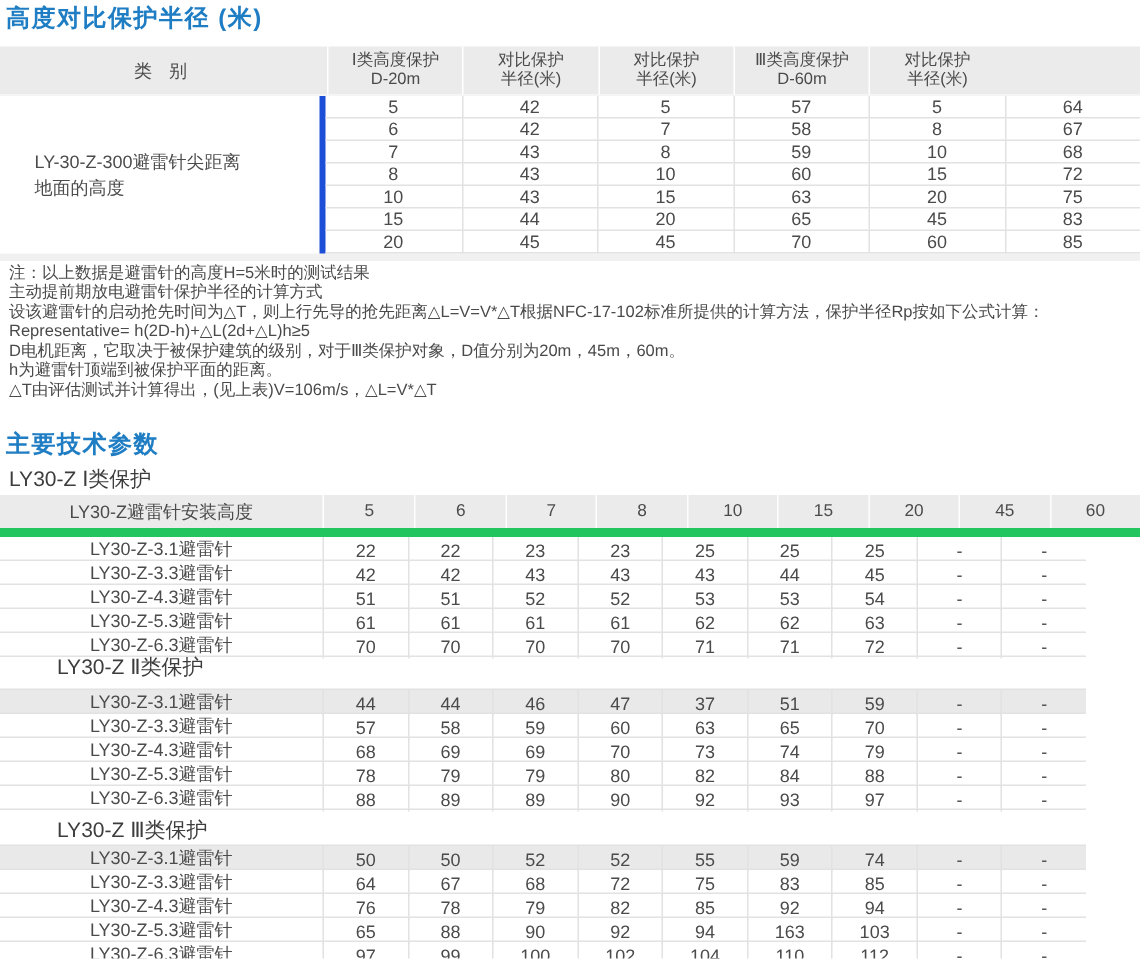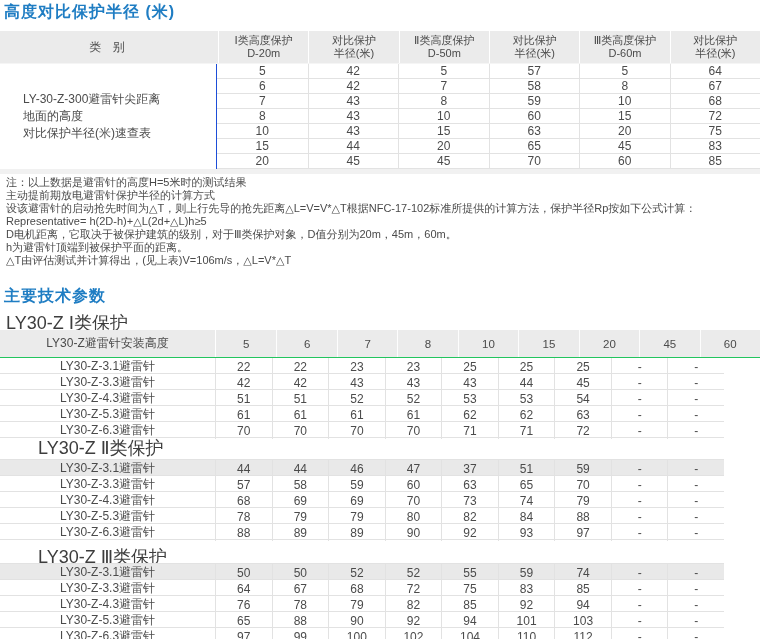--- a/index.html
+++ b/index.html
@@ -11,31 +11,31 @@
   .sec-title{
     position:absolute;left:4px;
     font-size:16px;font-weight:bold;color:#1f7dc3;letter-spacing:1px;
   }
   
   .t1{position:absolute;left:0;top:31px;width:760px;}
   .t1-head{display:grid;grid-template-columns:218px repeat(6,1fr);height:32px;background:#ebebeb;}
   .t1-corner{display:flex;align-items:center;justify-content:center;font-size:12px;color:#4b4b4b;letter-spacing:4px;}
   .t1h{border-left:1px solid #ffffff;display:flex;flex-direction:column;align-items:center;justify-content:center;font-size:11px;line-height:13px;color:#4b4b4b;}
   .t1-body{display:flex;border-top:1px solid #f5f5f5;}
-  .t1-label{width:217px;border-right:1px solid #1d4ed8;display:flex;flex-direction:column;justify-content:center;padding-left:23px;box-sizing:border-box;font-size:12px;line-height:17px;color:#4b4b4b;}
+  .t1-label{width:217px;border-right:4px solid #1d4ed8;display:flex;flex-direction:column;justify-content:center;padding-left:23px;box-sizing:border-box;font-size:12px;line-height:17px;color:#4b4b4b;}
   .t1-cells{flex:1;display:grid;grid-template-columns:repeat(6,1fr);grid-auto-rows:15px;}
   .t1-cells .td{border-left:1px solid #e2e2e2;border-bottom:1px solid #e2e2e2;display:flex;align-items:center;justify-content:center;font-size:12px;color:#4b4b4b;}
   .t1-cells .td:nth-child(6n+1){border-left:none;}
   .t1-strip{height:5px;background:#f1f1f1;}
   
   .notes{position:absolute;left:6px;top:176px;width:750px;font-size:11px;line-height:13px;color:#4a4a4a;}
   .note-line{white-space:nowrap;}
   
-  .t2-subtitle{position:absolute;font-size:18px;color:#3d3d3d;}
-  .t2-head{position:absolute;left:0;top:330px;width:760px;height:28px;background:#ebebeb;display:flex;box-sizing:border-box;border-bottom:1px solid #22c55e;}
+  .t2-subtitle{position:absolute;font-size:14px;color:#3d3d3d;}
+  .t2-head{position:absolute;left:0;top:330px;width:760px;height:28px;background:#ebebeb;display:flex;box-sizing:border-box;border-bottom:6px solid #22c55e;}
   .t2-label-h{width:215px;display:flex;align-items:center;justify-content:center;font-size:12px;color:#4b4b4b;}
   .t2-right{flex:1;display:flex;flex-direction:column;border-left:1px solid #ffffff;}
   .t2-span{height:14px;display:flex;align-items:center;justify-content:center;font-size:11.5px;color:#4b4b4b;border-bottom:1px solid #d5d5d5;}
   .t2-hcols{flex:1;display:grid;grid-template-columns:repeat(9,1fr);}
   .t2hc{display:flex;align-items:center;justify-content:center;font-size:11.5px;color:#4b4b4b;border-left:1px solid rgba(255,255,255,.9);}
   .t2hc:first-child{border-left:none;}
   .rows-block{position:absolute;left:0;width:724px;}
   .rows-block.bt{border-top:1px solid #e2e2e2;}
   .t2row{display:grid;grid-template-columns:215px repeat(9,1fr);height:15px;border-bottom:1px solid #e2e2e2;}
   .t2label{display:flex;align-items:center;justify-content:center;font-size:12px;color:#4b4b4b;}
@@ -53,41 +53,36 @@
 
   <div class="t1h">
         <div class="l1">Ⅰ类高度保护</div>
         <div class="l2">D-20m</div>
       </div>
       <div class="t1h">
         <div class="l1">对比保护</div>
         <div class="l2">半径(米)</div>
       </div>
       <div class="t1h">
-        <div class="l1">Ⅱ类高度保护</div>
-        <div class="l2">D-50m</div>
-      </div>
-      <div class="t1h">
         <div class="l1">对比保护</div>
         <div class="l2">半径(米)</div>
       </div>
       <div class="t1h">
         <div class="l1">Ⅲ类高度保护</div>
         <div class="l2">D-60m</div>
       </div>
       <div class="t1h">
         <div class="l1">对比保护</div>
         <div class="l2">半径(米)</div>
       </div>
     </div>
   <div class="t1-body">
     <div class="t1-label">
       <div>LY-30-Z-300避雷针尖距离</div>
       <div>地面的高度</div>
-      <div>对比保护半径(米)速查表</div>
     </div>
     <div class="t1-cells" id="t1-cells">
         <div class="td">5</div>
         <div class="td">42</div>
         <div class="td">5</div>
         <div class="td">57</div>
         <div class="td">5</div>
         <div class="td">64</div>
         <div class="td">6</div>
         <div class="td">42</div>
@@ -326,21 +321,21 @@
       <div class="t2td">-</div>
       <div class="t2td">-</div>
     </div>
     <div class="t2row">
       <div class="t2label">LY30-Z-5.3避雷针</div>
       <div class="t2td">65</div>
       <div class="t2td">88</div>
       <div class="t2td">90</div>
       <div class="t2td">92</div>
       <div class="t2td">94</div>
-      <div class="t2td">101</div>
+      <div class="t2td">163</div>
       <div class="t2td">103</div>
       <div class="t2td">-</div>
       <div class="t2td">-</div>
     </div>
     <div class="t2row">
       <div class="t2label">LY30-Z-6.3避雷针</div>
       <div class="t2td">97</div>
       <div class="t2td">99</div>
       <div class="t2td">100</div>
       <div class="t2td">102</div>

